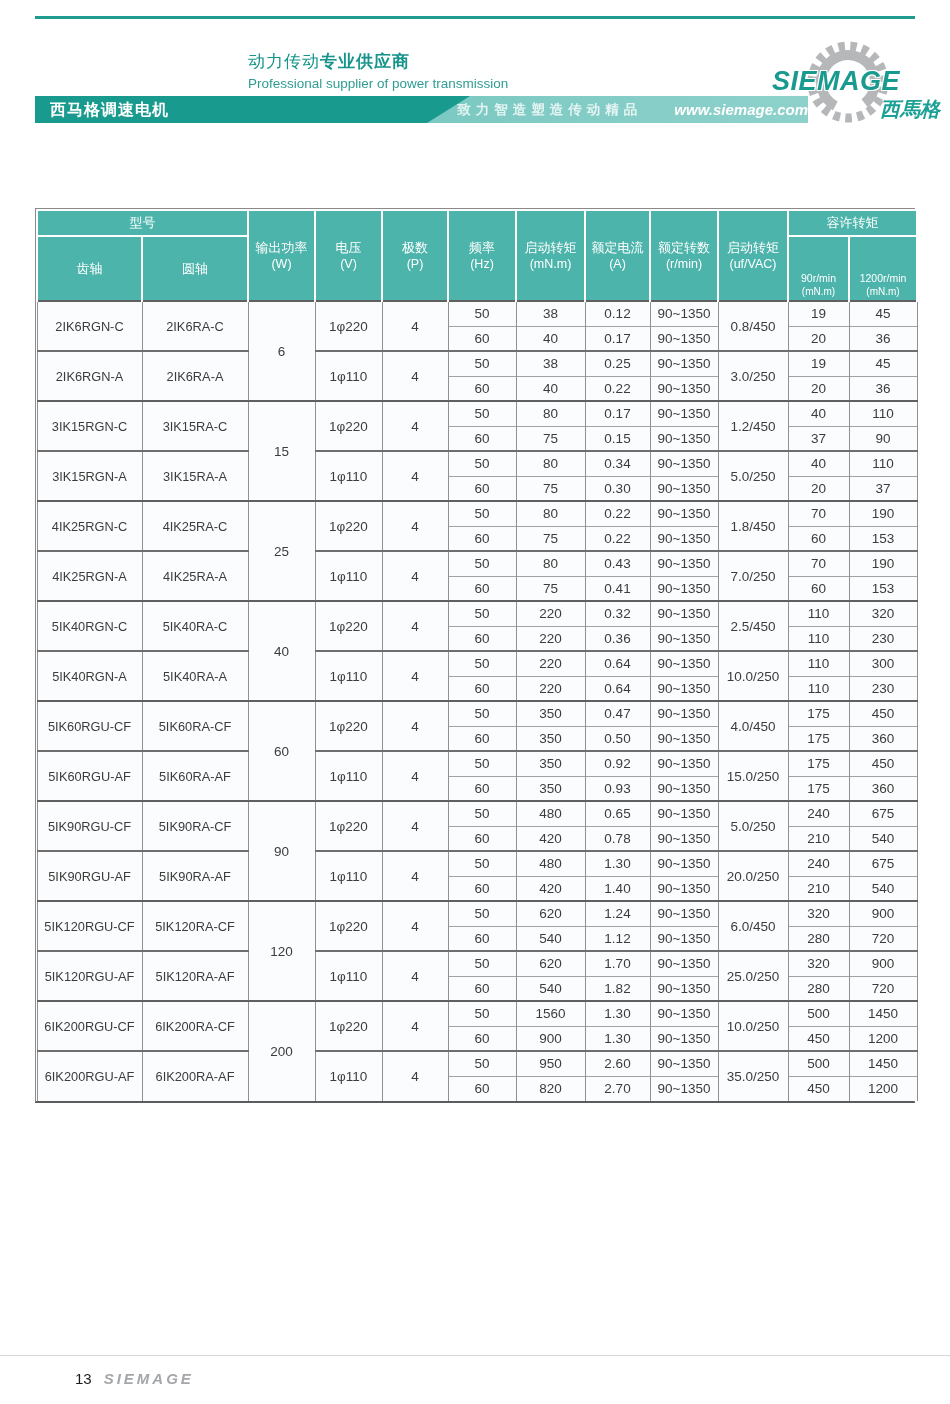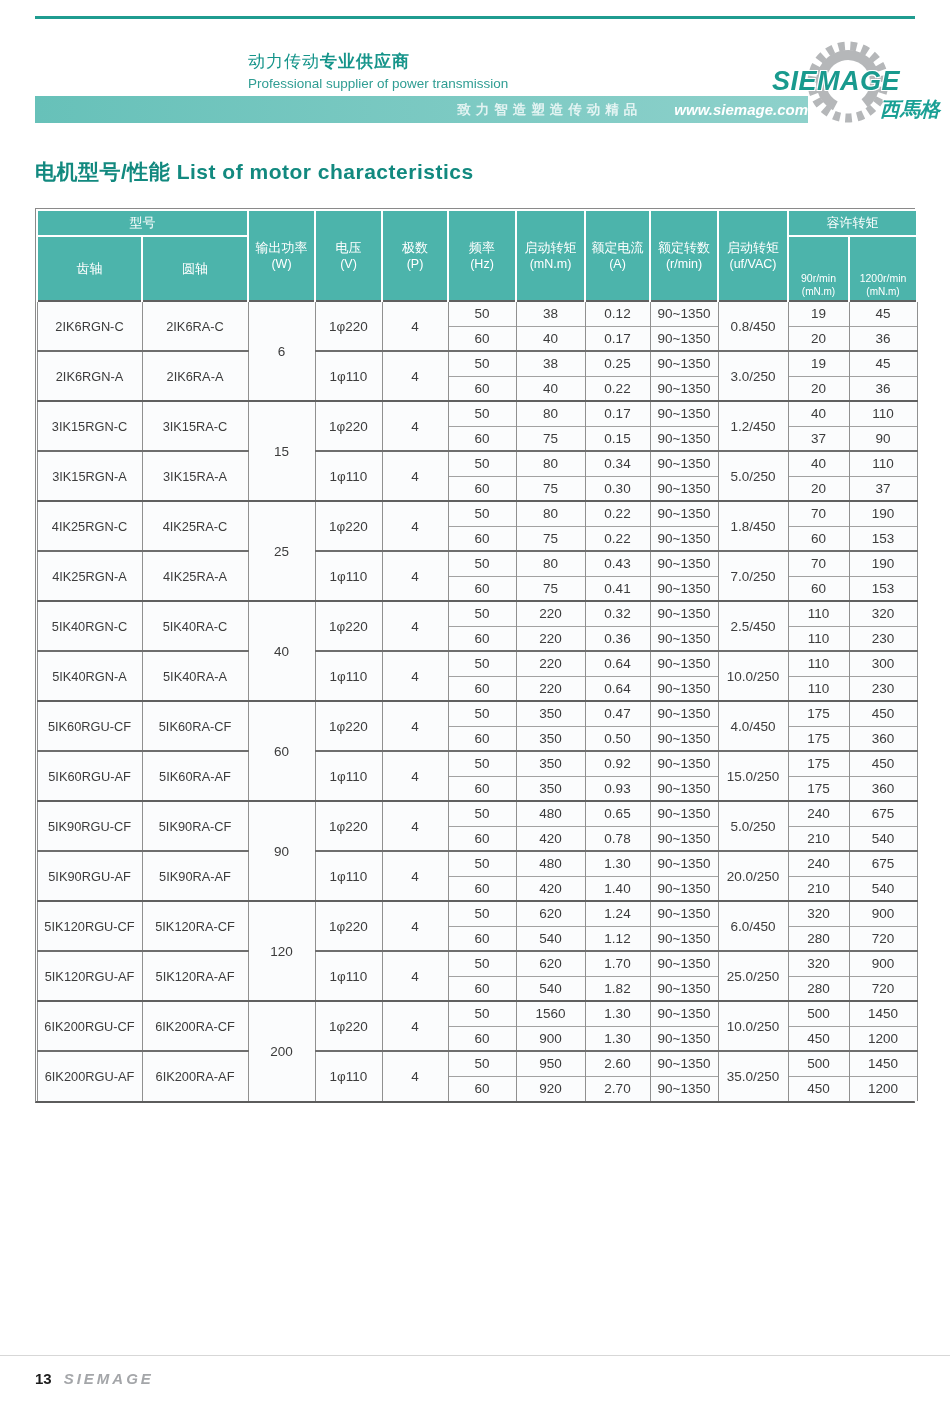--- a/index.html
+++ b/index.html
@@ -55,55 +55,55 @@
              text-align:center; vertical-align:middle; height:25px; padding:0 2px;
              font-size:13.5px; }
   tbody td.model { font-size:12.8px; }
   tr.group-start td { border-top:2px solid #606060; }
   tr.model-start td { border-top:2px solid #6e6e6e; }
   tr.sub td { border-top:1px solid #a2a2a2; }
 
   
   .footer-rule { position:absolute; left:0; top:1355px; width:950px; height:1px; background:#d7d7d7; }
   .footer { position:absolute; left:35px; top:1370px; display:flex; align-items:baseline; gap:12px; }
-  .footer .pageno { font-size:15px; font-weight:700; color:#1c1c1c; }
+  .footer .pageno { font-size:15px; font-weight:400; color:#1c1c1c;margin-left:40px; }
   .footer .fbrand { font-size:15px; font-weight:800; font-style:italic; color:#a4a6a9; letter-spacing:3px; }
 </style>
 </head>
 <body>
 
 <div class="page">
 
   <div class="top-rule"></div>
 
 
   <div class="tagline">
     <div class="zh"><span>动力传动</span><b>专业供应商</b></div>
     <div class="en">Professional supplier of power transmission</div>
   </div>
 
   <div class="banner">
+    <div class="banner-dark">西马格调速电机</div>
     <div class="banner-right">
       <span class="banner-slogan">致力智造塑造传动精品</span>
       <span class="banner-url">www.siemage.com</span>
     </div>
   </div>
 
   <div class="logo">
     <svg class="gear" width="120" height="104" viewBox="0 0 120 104">
       <g transform="translate(58,52)" fill="none" stroke="#b5b7b9">
         <circle r="36" stroke-width="9" stroke-dasharray="6.5 5.4" transform="rotate(8)"></circle>
         <circle r="27" stroke-width="10" stroke-dasharray="138 60" transform="rotate(118)"></circle>
       </g>
     </svg>
     <div class="siemage">SIEMAGE</div>
     <div class="logo-zh">西馬格</div>
   </div>
 
-  <div class="page-title">电机型号/性能 List of motor characteristics</div>
 
   <div class="table-wrap">
     <table>
       <colgroup>
         <col style="width:105px">
           <col style="width:106px">
           <col style="width:67px">
           <col style="width:67px">
         <col style="width:66px">
           <col style="width:68px">
@@ -504,21 +504,21 @@
             <td>50</td>
             <td>950</td>
             <td>2.60</td>
             <td>90~1350</td>
             <td rowspan="2">35.0/250</td>
             <td>500</td>
             <td>1450</td>
           </tr>
           <tr class="sub">
             <td>60</td>
-            <td>920</td>
+            <td>820</td>
             <td>2.70</td>
             <td>90~1350</td>
             <td>450</td>
             <td>1200</td>
           </tr>
         </tbody>
     </table>
   </div>
 
   <div class="footer-rule"></div>

